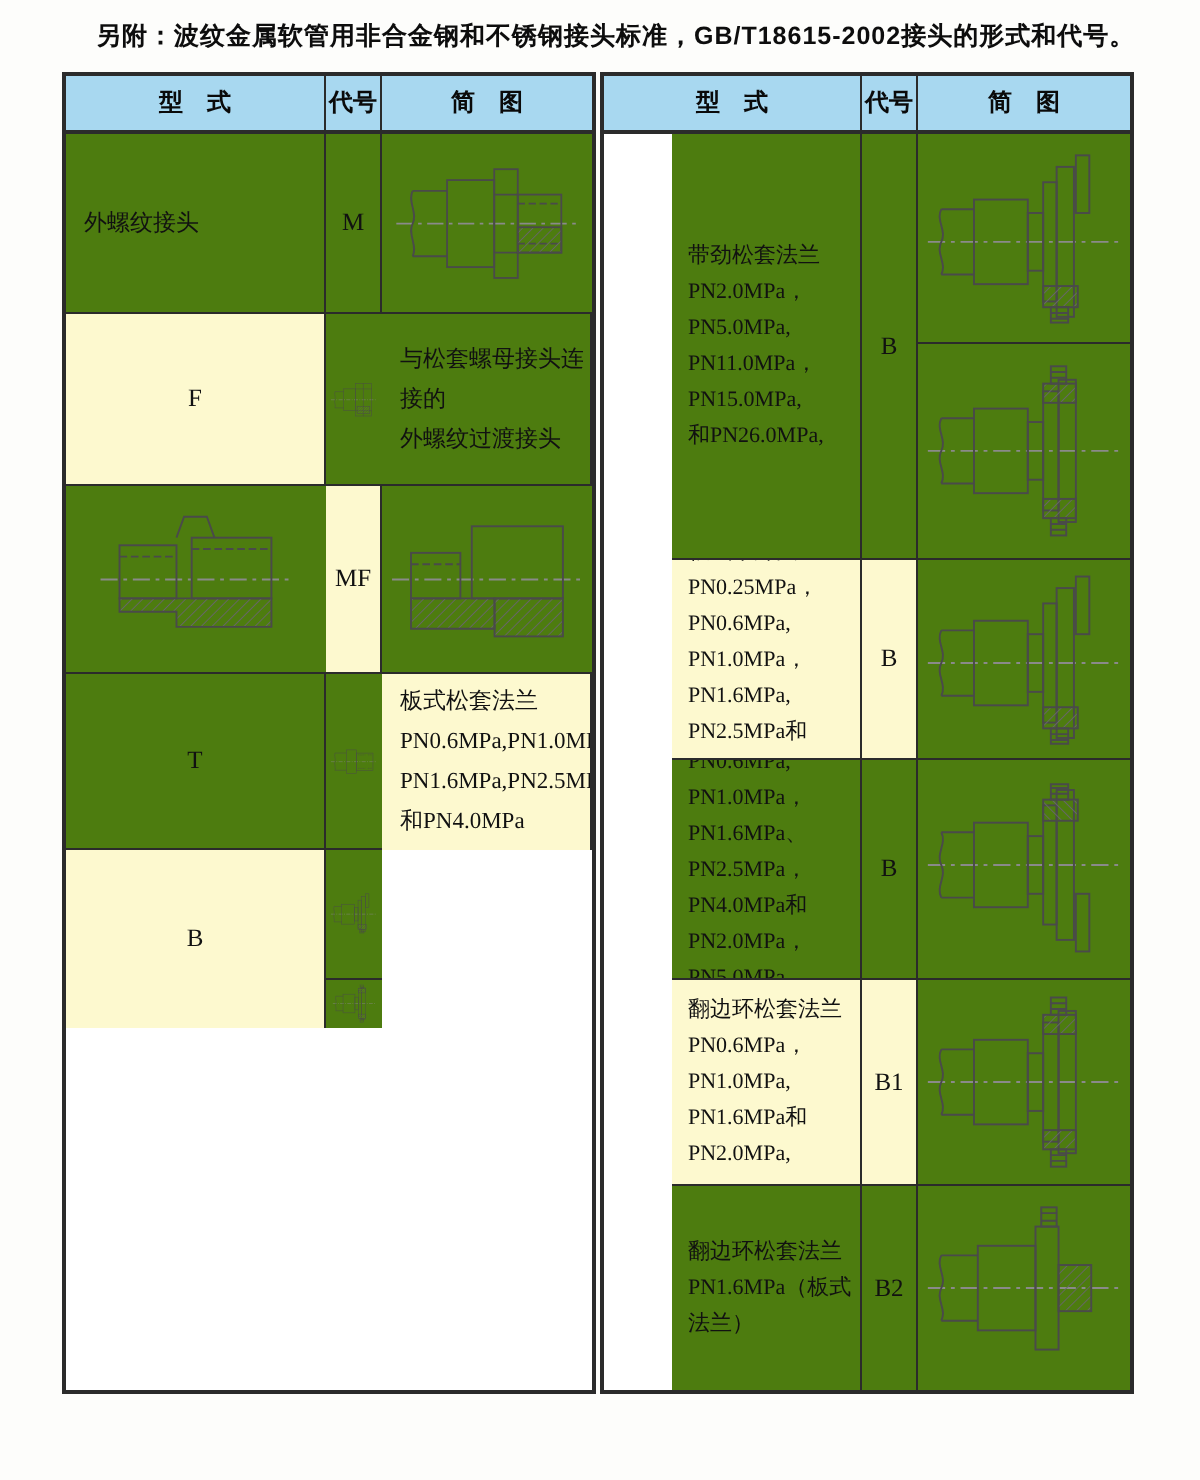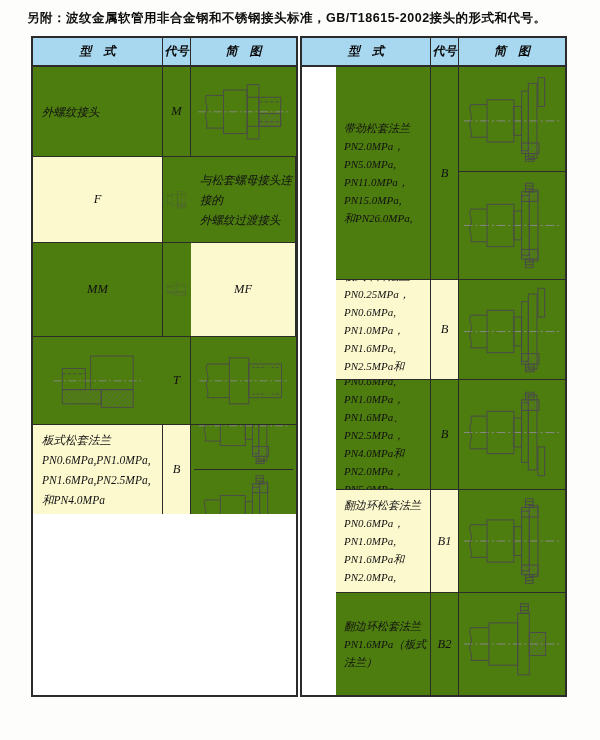--- a/index.html
+++ b/index.html
@@ -1,25 +1,25 @@
 <!DOCTYPE html>
 <html><head>
 <meta charset="utf-8">
 <style>
   html,body{margin:0;padding:0;}
   body{
     width:600px;height:740px;position:relative;background:#fdfdfb;
     font-family:"Liberation Serif", serif;color:#111;overflow:hidden;
   }
   .title{
-    position:absolute;left:27px;top:10px;width:540px;
+    position:absolute;left:48px;top:10px;width:540px;
     font-family:"Liberation Sans", sans-serif;font-weight:bold;
     font-size:12.5px;letter-spacing:0.5px;color:#0d0d0d;
   }
-  .tbl{position:absolute;top:36px;display:grid;border:2px solid #2b2b2b;background:#fff;font-style:italic;}
+  .tbl{position:absolute;top:36px;display:grid;border:2px solid #2b2b2b;background:#fff;}
   #tblL{left:31px;grid-template-columns:130px 28px 105px;
         grid-template-rows:29px 90px 86px 94px 88px 89px 181px;}
   #tblR{left:300px;grid-template-columns:129px 28px 106px;
         grid-template-rows:29px 213px 100px 110px 103px 102px;}
   .c{border-right:1px solid #2b2b2b;border-bottom:1px solid #2b2b2b;
      box-sizing:border-box;overflow:hidden;background:#4d7c0f;}
   .lc{border-right:none;}
   .lr{border-bottom:none;}
   .hd{background:#a8d8f0;display:flex;align-items:center;justify-content:center;
       font-size:12px;font-weight:bold;border-bottom-width:2px;color:#0a0a0a;}
@@ -174,21 +174,20 @@
 
   <div class="c code hl">F</div>
   <div class="c dia lc">
     <svg viewBox="0 0 104 90">
         <use href="#d-f" xlink:href="#d-f"></use>
       </svg>
   </div>
 
   <div class="c type">与松套螺母接头连接的
 外螺纹过渡接头</div>
-  <div class="c code">MM</div>
   <div class="c dia lc">
     <svg viewBox="0 0 104 90">
         <use href="#d-mm" xlink:href="#d-mm"></use>
       </svg>
   </div>
 
   <div class="c code hl">MF</div>
   <div class="c dia lc">
     <svg viewBox="0 0 104 90">
         <use href="#d-mf" xlink:href="#d-mf"></use>

